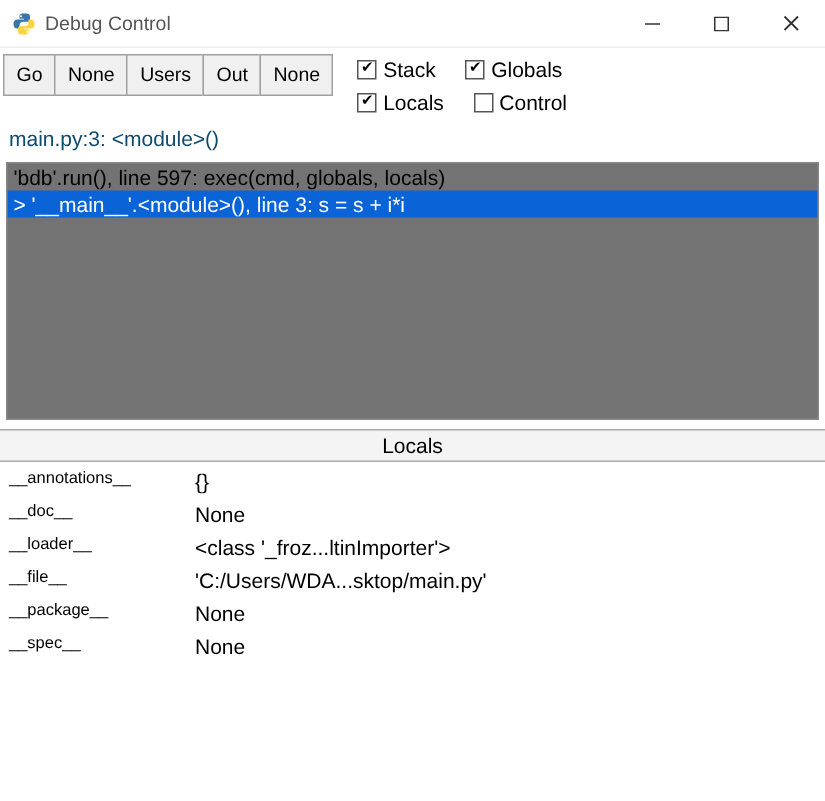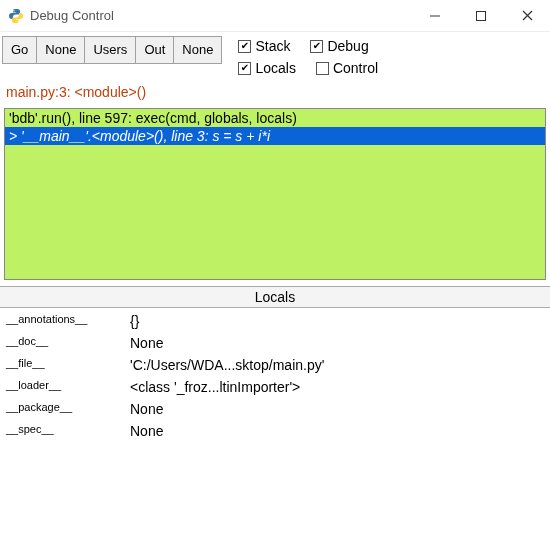--- a/index.html
+++ b/index.html
@@ -70,35 +70,34 @@
   .cbox {
     width: 13px; height: 13px;
     border: 1px solid #555;
     display: inline-flex; align-items: center; justify-content: center;
     font-size: 10px; line-height: 10px;
     background: #fff;
   }
   .status {
     padding: 4px 4px 8px 6px;
     font-size: 14px;
-    color: #c2410c;
+    color: #0c4a6e;
   }
   .stack {
     margin: 0 4px;
     border: 1px solid #888;
     height: 172px;
-    background: #bef264;
+    background: #737373;
     font-size: 14px;
     overflow: hidden;
   }
   .stackline { padding: 1px 4px; white-space: nowrap; }
   .stackline.sel {
     background: #0a64d8;
     color: #fff;
-    font-style: italic;
   }
   .sep {
     margin-top: 6px;
     border-top: 1px solid #aaa;
     border-bottom: 1px solid #aaa;
     text-align: center;
     background: #f4f4f4;
     font-size: 14px;
     padding: 2px 0;
   }
@@ -159,21 +158,21 @@
     <button class="tbtn">None</button>
   </div>
   <div class="checks">
     <div class="checkrow">
       <label class="checkitem">
         <span class="cbox">✔</span>
         <span>Stack</span>
       </label>
       <label class="checkitem">
         <span class="cbox">✔</span>
-        <span>Debug</span>
+        <span>Globals</span>
       </label>
     </div>
     <div class="checkrow">
       <label class="checkitem">
         <span class="cbox">✔</span>
         <span>Locals</span>
       </label>
       <label class="checkitem">
         <span class="cbox"></span>
         <span>Control</span>
@@ -194,28 +193,28 @@
 <div class="locals">
   <div class="lrow">
     <span class="lkey">__annotations__</span>
     <span class="lval">{}</span>
   </div>
   <div class="lrow">
     <span class="lkey">__doc__</span>
     <span class="lval">None</span>
   </div>
   <div class="lrow">
+    <span class="lkey">__loader__</span>
+    <span class="lval">&lt;class '_froz...ltinImporter'&gt;</span>
+  </div>
+  <div class="lrow">
     <span class="lkey">__file__</span>
     <span class="lval">'C:/Users/WDA...sktop/main.py'</span>
   </div>
   <div class="lrow">
-    <span class="lkey">__loader__</span>
-    <span class="lval">&lt;class '_froz...ltinImporter'&gt;</span>
-  </div>
-  <div class="lrow">
     <span class="lkey">__package__</span>
     <span class="lval">None</span>
   </div>
   <div class="lrow">
     <span class="lkey">__spec__</span>
     <span class="lval">None</span>
   </div>
 </div>
 
 </body></html>

